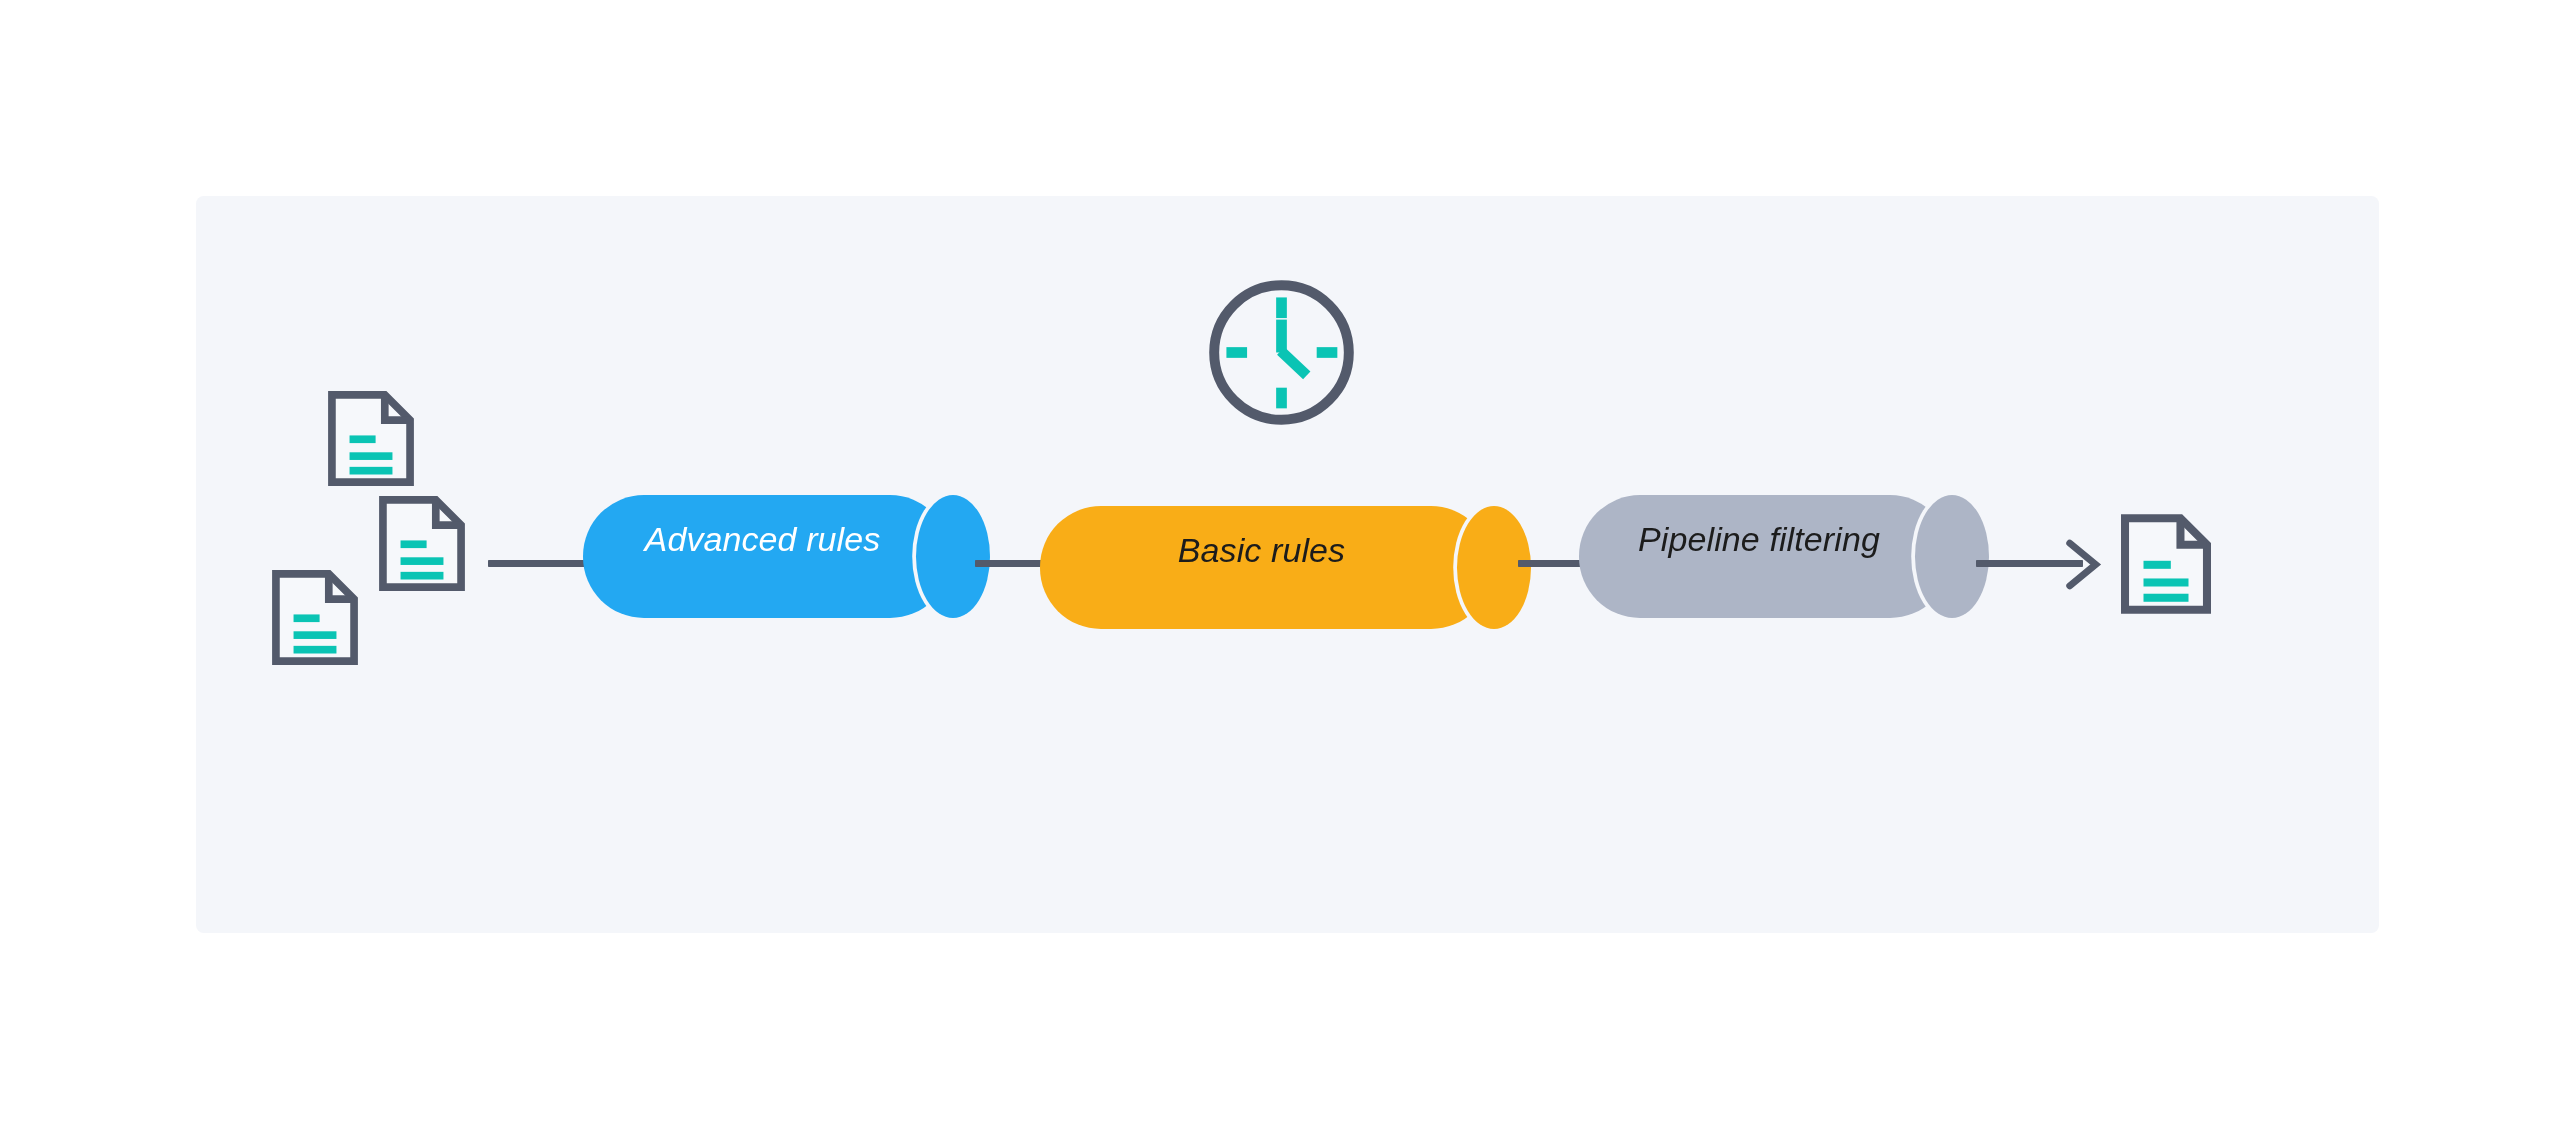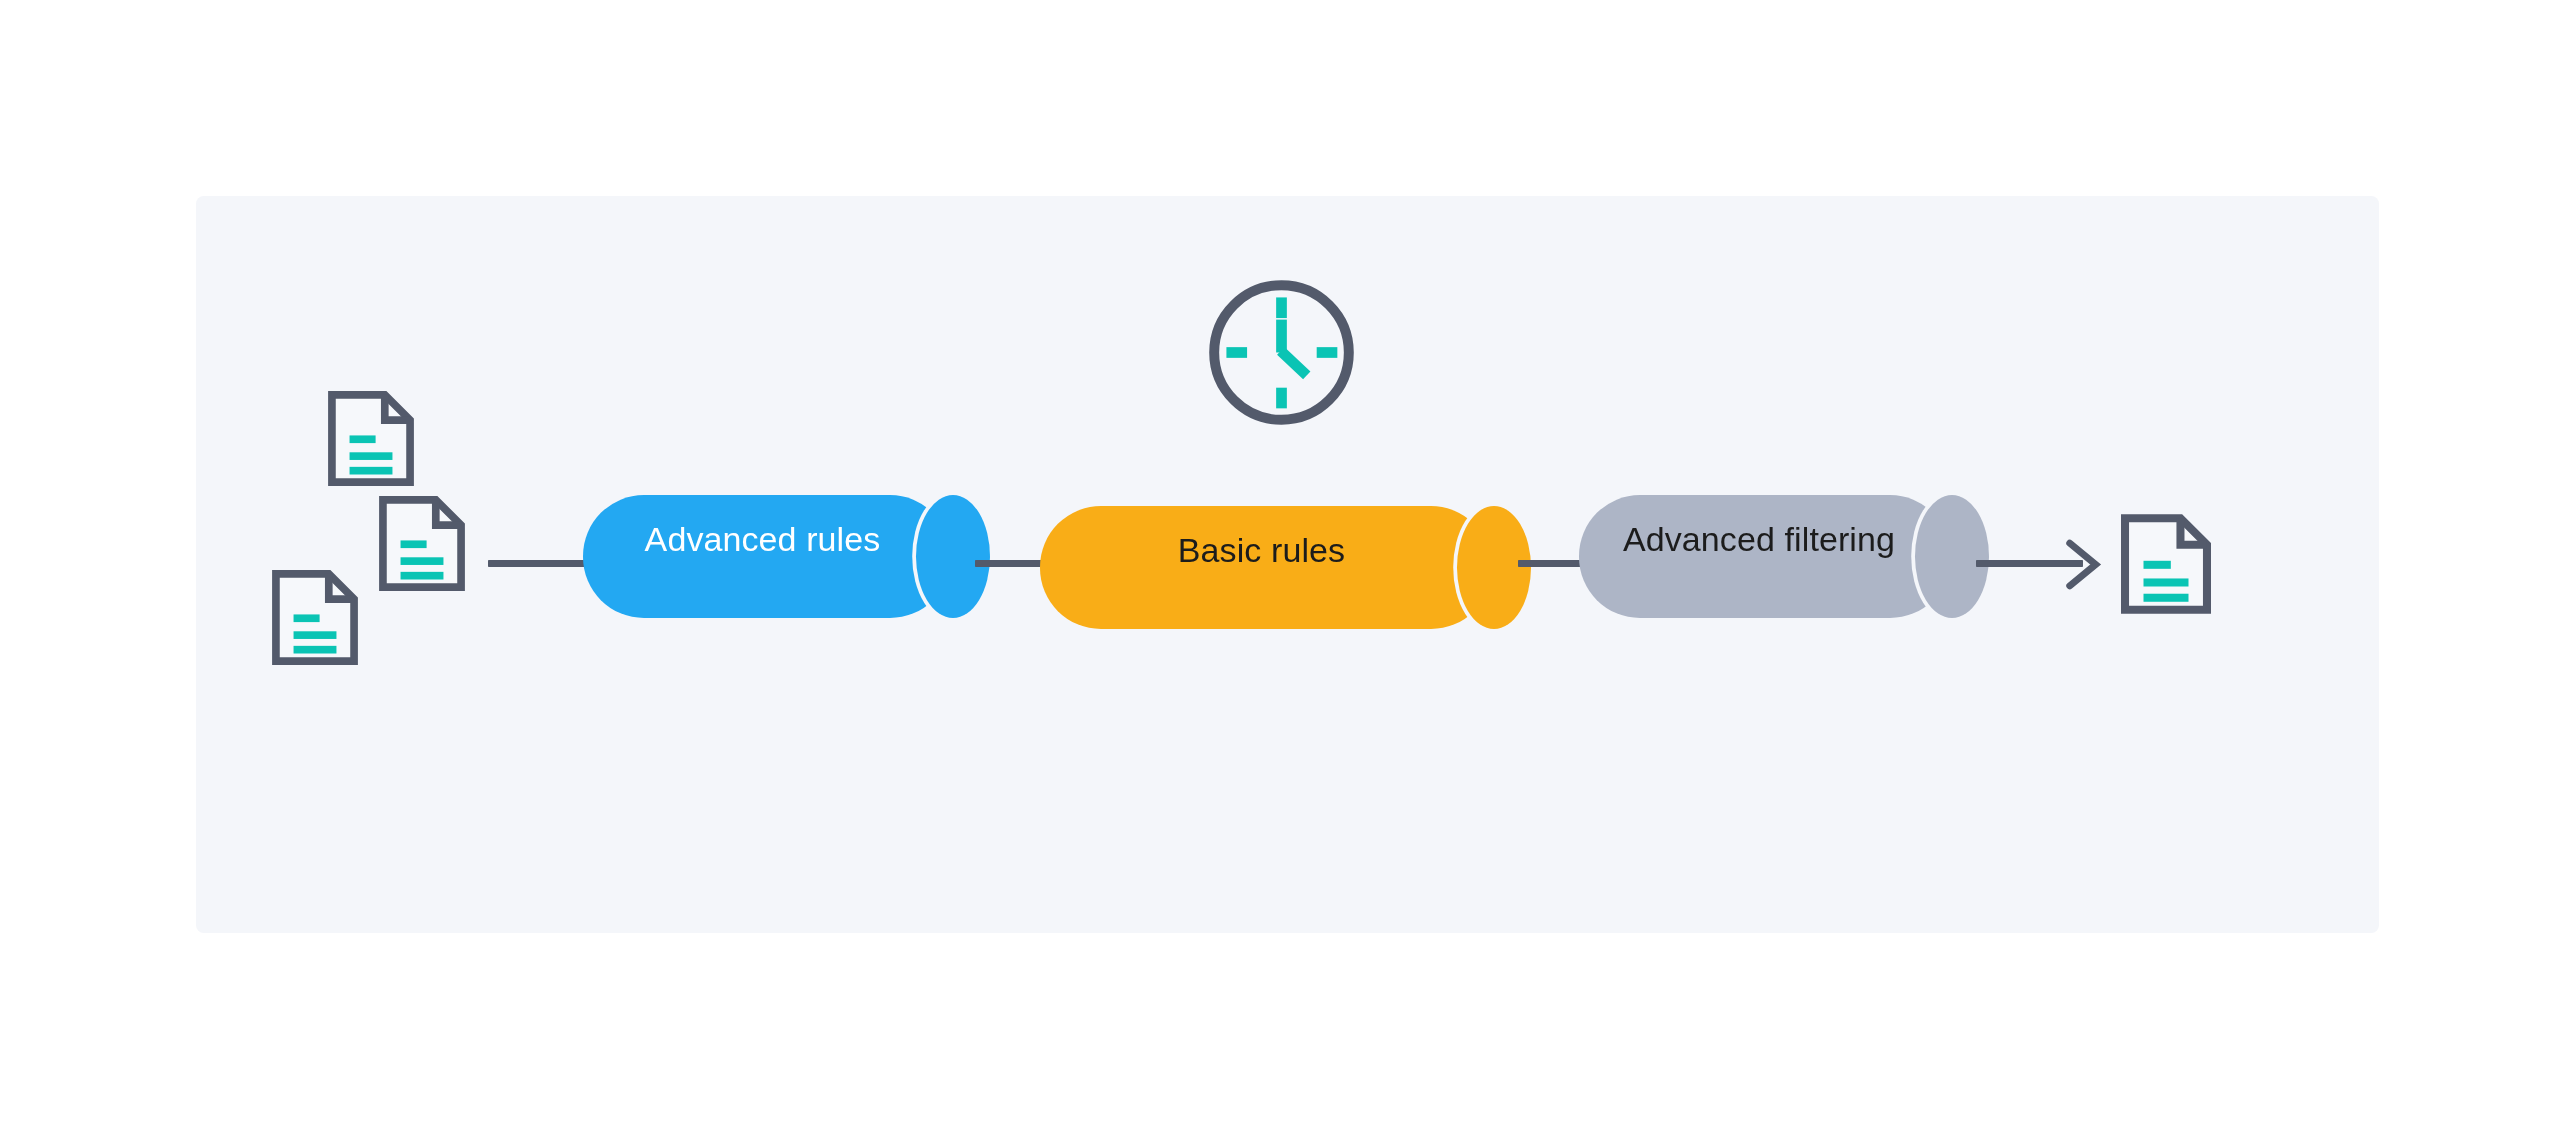--- a/index.html
+++ b/index.html
@@ -51,20 +51,21 @@
     position: absolute;
     top: 0;
     height: 89px;
     display: flex;
     align-items: center;
     justify-content: center;
     font-size: 34px;
     letter-spacing: 0.1px;
     white-space: nowrap;
     z-index: 3;
+    font-style: italic;
   }
   
   .conn {
     position: absolute;
     height: 7px;
     background: #535a6b;
     border-radius: 0.8px;
   }
   
   .arrow-head {
@@ -142,21 +143,21 @@
     <div class="cyl-body" style="width:452px; background:#f9ad17;"></div>
     <div class="cyl-cap" style="left:1460px; background:#f9ad17; left:417px;"></div>
     <div class="cyl-label" style="left:0px; width:443px; color:#1c1c1c;">Basic rules</div>
   </div>
 
   <div class="conn" style="left:1518px; top:560px; width:69px;"></div>
 
   <div class="cyl" style="left:1579px; top:495px; width:410px;">
     <div class="cyl-body" style="width:372px; background:#adb5c6;"></div>
     <div class="cyl-cap" style="left:336px; background:#adb5c6;"></div>
-    <div class="cyl-label" style="left:0px; width:360px; color:#1c1c1c;">Advanced filtering</div>
+    <div class="cyl-label" style="left:0px; width:360px; color:#1c1c1c;">Pipeline filtering</div>
   </div>
 
   <div class="conn" style="left:1976px; top:560px; width:107px;"></div>
   <div class="arrow-head" style="left:2062px; top:537px;">
     <svg width="46" height="55" viewBox="0 0 60 72" xmlns="http://www.w3.org/2000/svg">
       <path d="M10 8 L44 36 L10 64" fill="none" stroke="#535a6b" stroke-width="9" stroke-linecap="round" stroke-linejoin="miter"></path>
     </svg>
   </div>
 
   <div class="doc" style="left:2121px; top:514px;">

